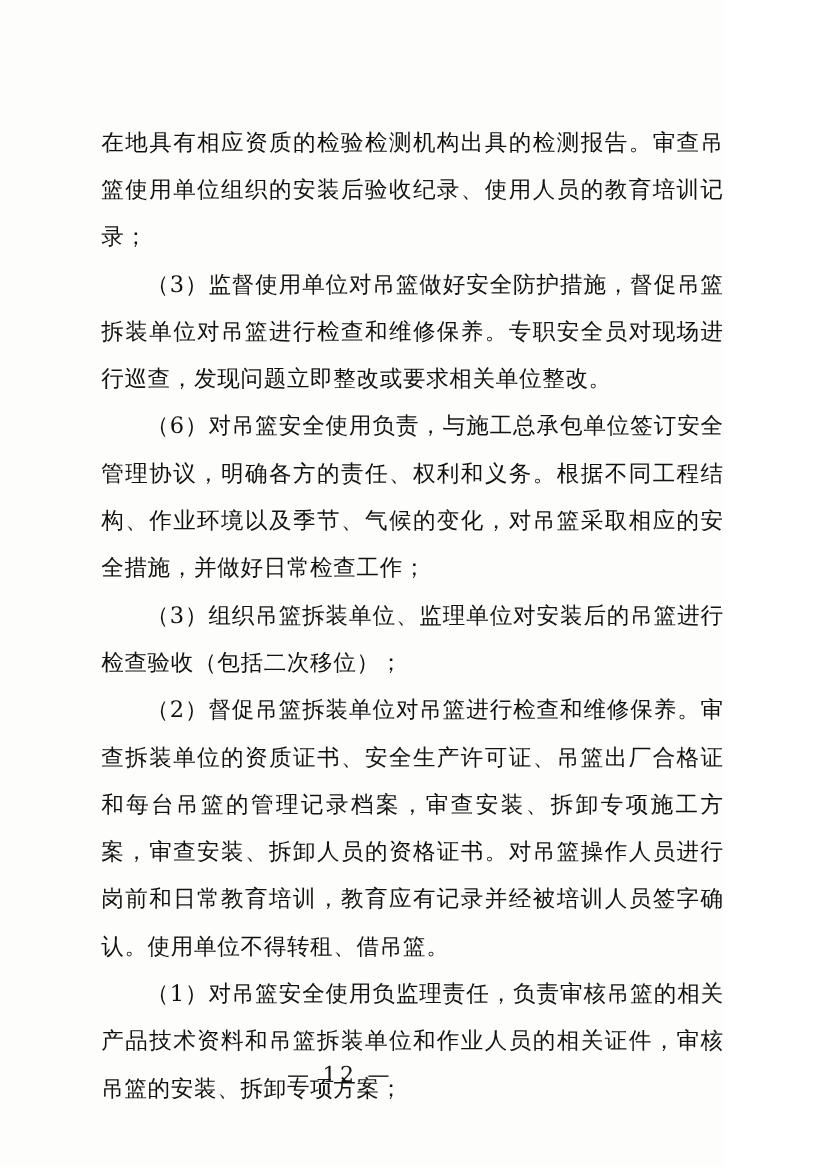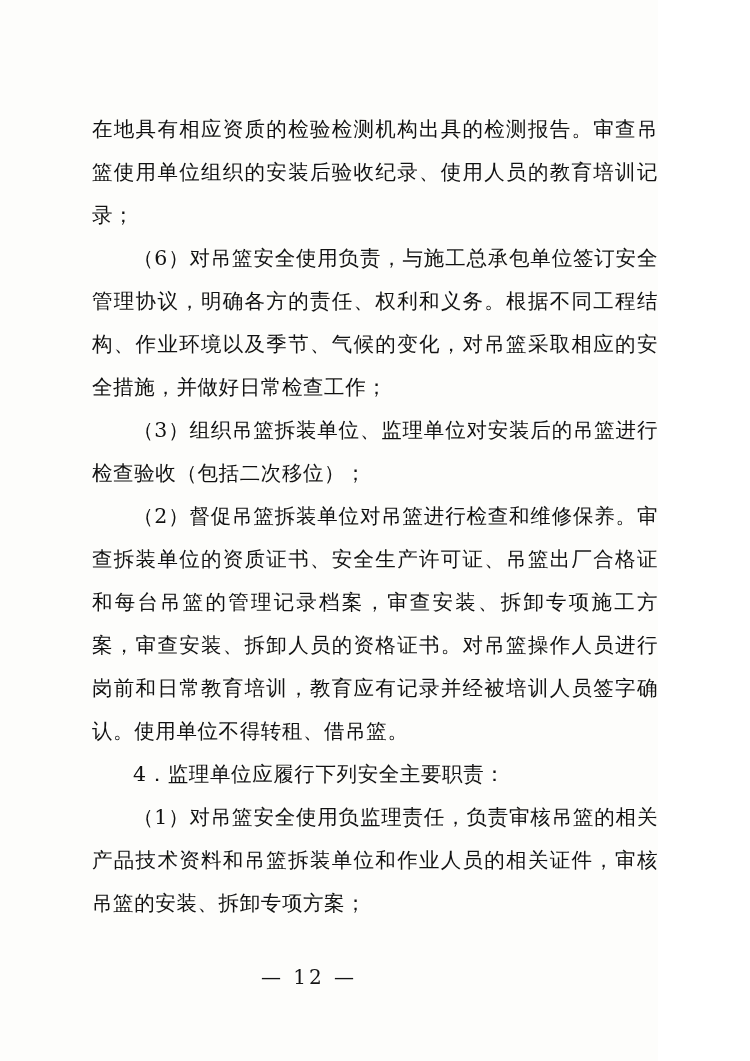--- a/index.html
+++ b/index.html
@@ -52,24 +52,24 @@
     font-family: "DejaVu Serif", "Liberation Serif", serif;
   }
 </style>
 </head>
 <body>
 
 <div class="page">
   <div class="page-inner">
 
     <p class="para">在地具有相应资质的检验检测机构出具的检测报告。审查吊篮使用单位组织的安装后验收纪录、使用人员的教育培训记录；</p>
+    <p class="para indent">（3）监督使用单位对吊篮做好安全防护措施，督促吊篮拆装单位对吊篮进行检查和维修保养。专职安全员对现场进行巡查，发现问题立即整改或要求相关单位整改。</p>
     <p class="para indent">（6）对吊篮安全使用负责，与施工总承包单位签订安全管理协议，明确各方的责任、权利和义务。根据不同工程结构、作业环境以及季节、气候的变化，对吊篮采取相应的安全措施，并做好日常检查工作；</p>
     <p class="para indent">（3）组织吊篮拆装单位、监理单位对安装后的吊篮进行检查验收（包括二次移位）；</p>
     <p class="para indent">（2）督促吊篮拆装单位对吊篮进行检查和维修保养。审查拆装单位的资质证书、安全生产许可证、吊篮出厂合格证和每台吊篮的管理记录档案，审查安装、拆卸专项施工方案，审查安装、拆卸人员的资格证书。对吊篮操作人员进行岗前和日常教育培训，教育应有记录并经被培训人员签字确认。使用单位不得转租、借吊篮。</p>
-    <p class="para indent">4．监理单位应履行下列安全主要职责：</p>
     <p class="para indent">（1）对吊篮安全使用负监理责任，负责审核吊篮的相关产品技术资料和吊篮拆装单位和作业人员的相关证件，审核吊篮的安装、拆卸专项方案；</p>
 
   </div>
 
   <div class="footer">
     <span class="page-number">— 12 —</span>
   </div>
 </div>
 
 </body></html>

